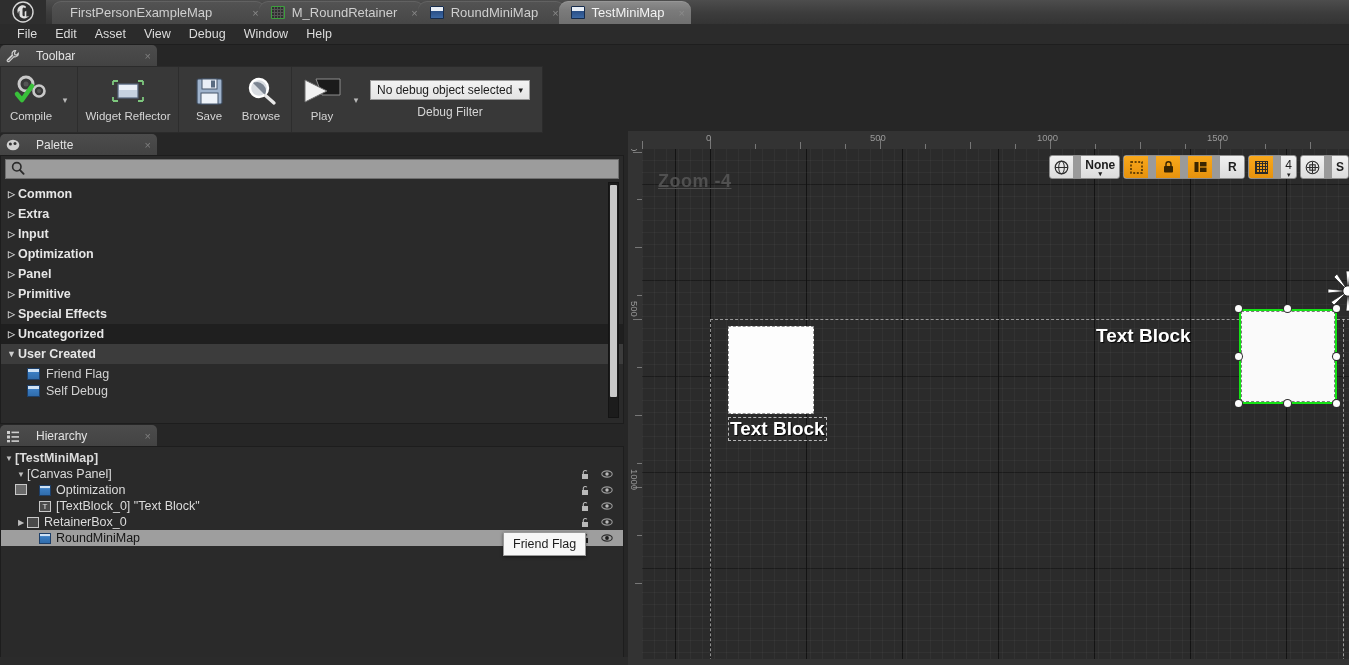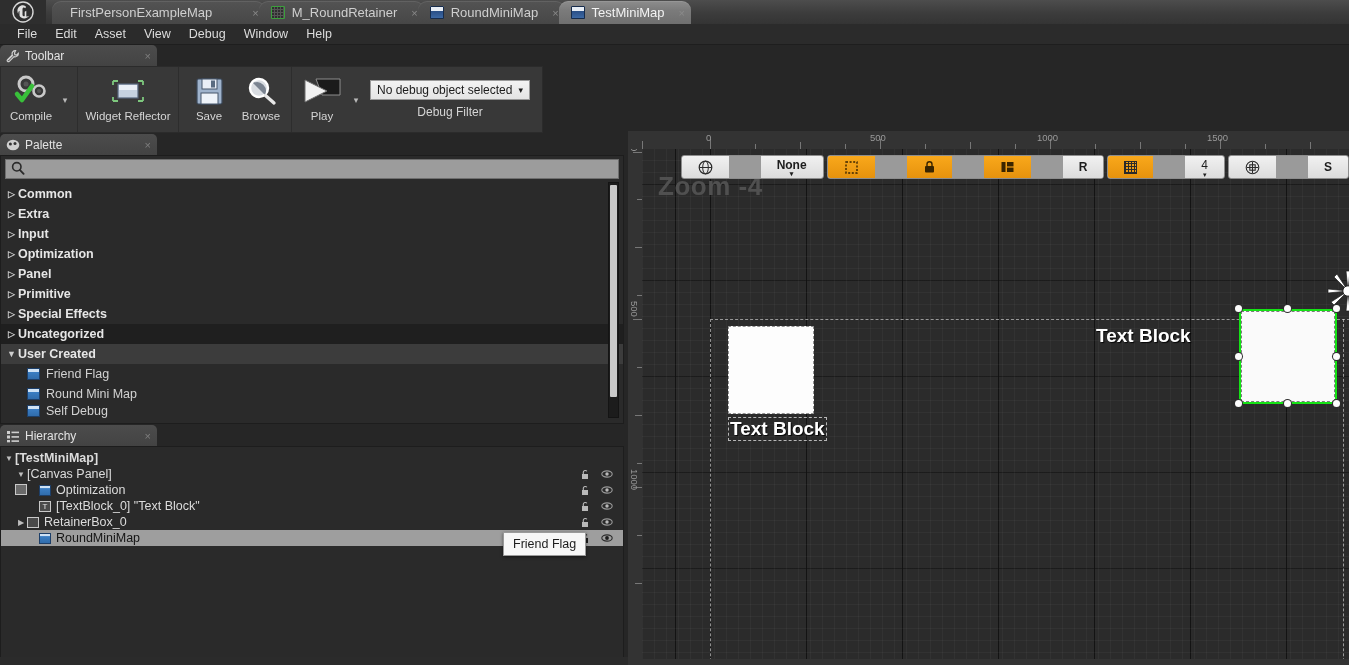--- a/index.html
+++ b/index.html
@@ -90,20 +90,21 @@
   .panel-tab {
     height: 21px;
     width: 157px;
     background: linear-gradient(180deg,#4c4c4c 0%,#434343 100%);
     border-radius: 5px 5px 0 0;
     display: flex; align-items: center;
     padding: 0 6px;
     font-size: 12px;
     color: #e2e2e2;
     position: relative;
+    gap: 11px;
   }
   .panel-tab .pt-ico { width: 14px; height: 14px; margin-right: 5px; flex:0 0 auto;}
   .panel-tab .pt-close { margin-left: auto; color: #7f7f7f; font-size: 11px; }
 
   
   .toolbar-wrap { background:#262626; }
   .toolbar {
     height: 67px;
     width: 543px;
     background: #383838;
@@ -299,24 +300,25 @@
       repeating-linear-gradient(0deg, rgba(255,255,255,.035) 0 1px, transparent 1px 12px),
       repeating-linear-gradient(90deg, rgba(255,255,255,.035) 0 1px, transparent 1px 12px),
       repeating-linear-gradient(0deg, rgba(0,0,0,.55) 0 1px, transparent 1px 96px),
       repeating-linear-gradient(90deg, rgba(0,0,0,.55) 0 1px, transparent 1px 96px);
     background-position: 0 0, 0 0, 0 0, 68px 0;
     overflow: hidden;
   }
   .zoomlabel {
     position: absolute;
     left: 16px; top: 22px;
-    font-size: 26px;
+    font-size: 18px;
     color: #505050;
     font-weight: bold;
     letter-spacing: .5px;
+    text-decoration: underline;
   }
   .canvas-bounds {
     position: absolute;
     border: 1px dashed rgba(220,220,220,.62);
   }
   .widget-box {
     position: absolute;
     background: #fdfdfd;
     border: 1px dashed rgba(120,120,120,.8);
   }
@@ -368,21 +370,21 @@
     border-color: #a96b05;
   }
   .dt-group {
     display: flex; align-items: center;
     background: linear-gradient(180deg,#f1f1f1,#dcdcdc);
     border: 1px solid #8d8d8d;
     border-radius: 3px;
     height: 24px;
     overflow: hidden;
   }
-  .dt-group > div { height: 100%; display:flex; align-items:center; justify-content:center; padding: 0 16px; }
+  .dt-group > div { height: 100%; display:flex; align-items:center; justify-content:center; padding: 0 4px; }
   .dt-sep { width:1px; background:#9a9a9a; height: 100%; }
   .dt-none { font-size: 12px; font-weight: bold; color: #1d1d1d; padding: 0 7px; flex-direction: column; }
   .dt-none small { font-size: 7px; line-height: 4px; }
   .grid-glyph {
     width: 13px; height: 13px;
     background-image:
       repeating-linear-gradient(0deg,#2a2a2a 0 1px, transparent 1px 3px),
       repeating-linear-gradient(90deg,#2a2a2a 0 1px, transparent 1px 3px);
     border: 1px solid #2a2a2a;
   }
@@ -589,24 +591,20 @@
         <span>Uncategorized</span>
       </div>
       <div class="prow cat sel">
         <span class="tri">▼</span>
         <span>User Created</span>
       </div>
 
       <div class="prow item">
         <span class="item-ico"></span>
         <span>Friend Flag</span>
-      </div>
-      <div class="prow item">
-        <span class="item-ico"></span>
-        <span>Round Mini Map</span>
       </div>
       <div class="prow item" style="height:14px;overflow:hidden;">
         <span class="item-ico"></span>
         <span>Self Debug</span>
       </div>
     </div>
 
     <div class="vscroll" style="right:4px;top:26px;height:236px;">
       <div class="thumb" style="top:2px;height:212px;"></div>
     </div>

